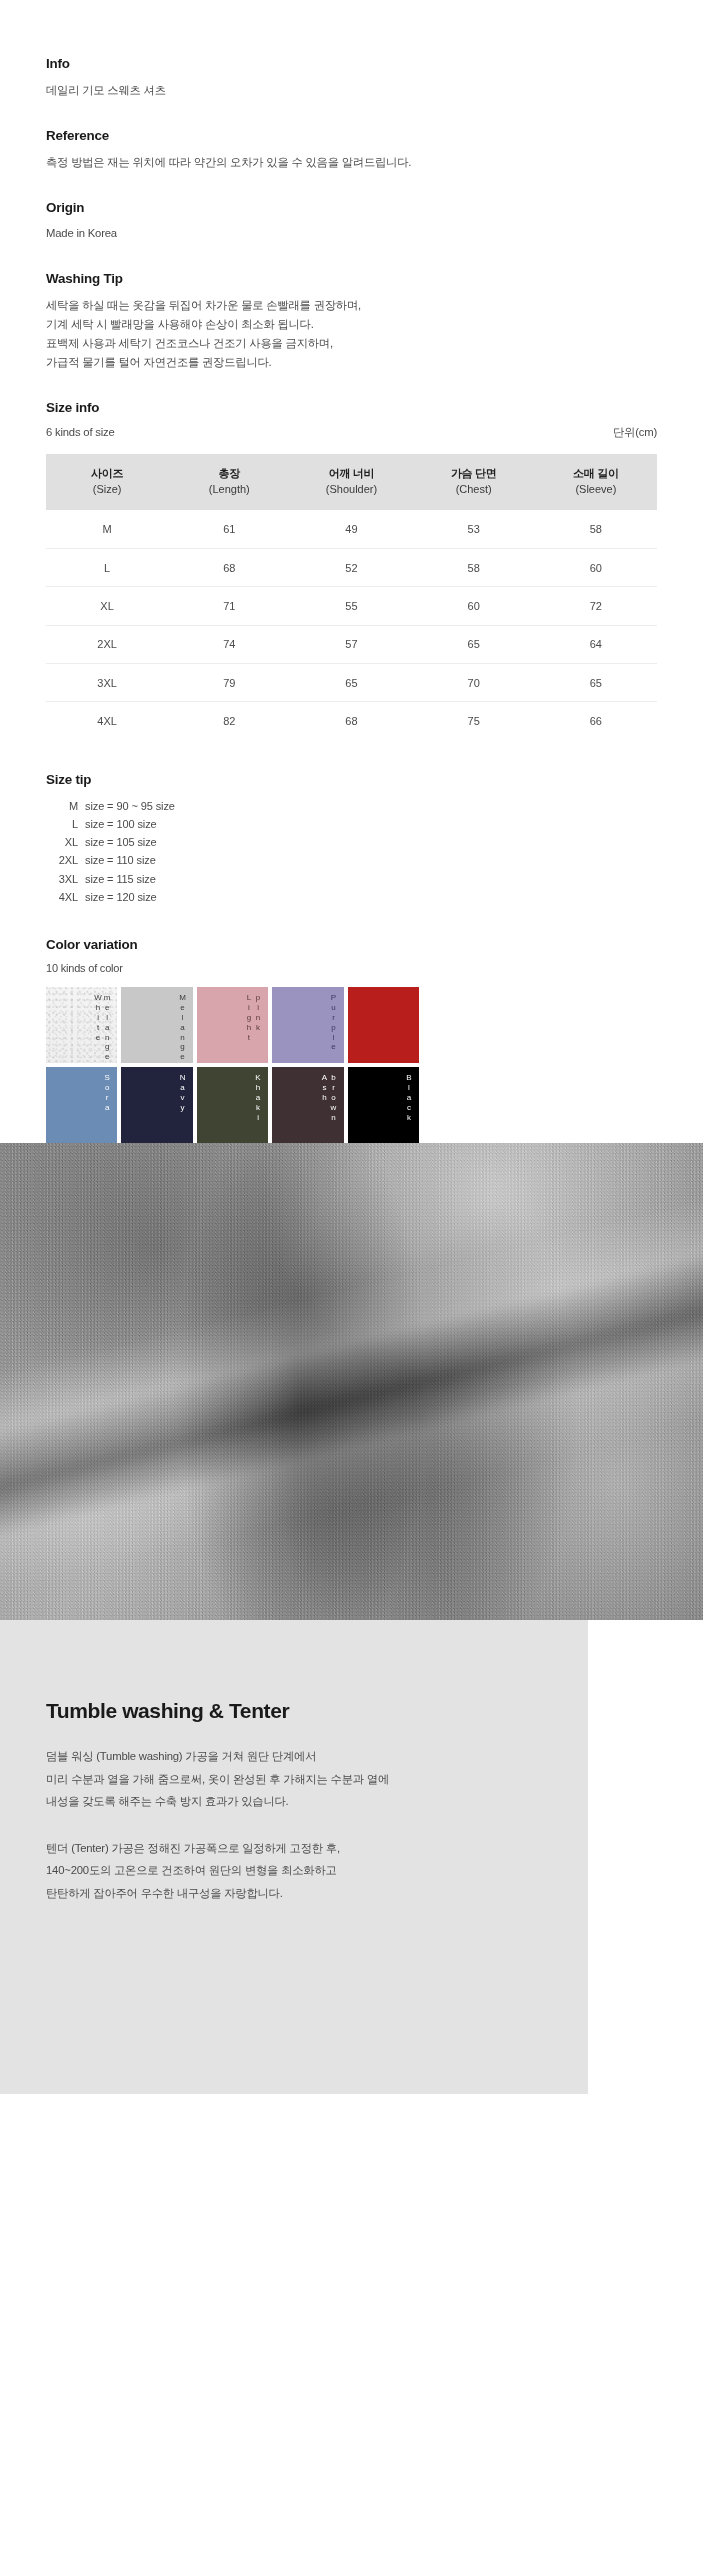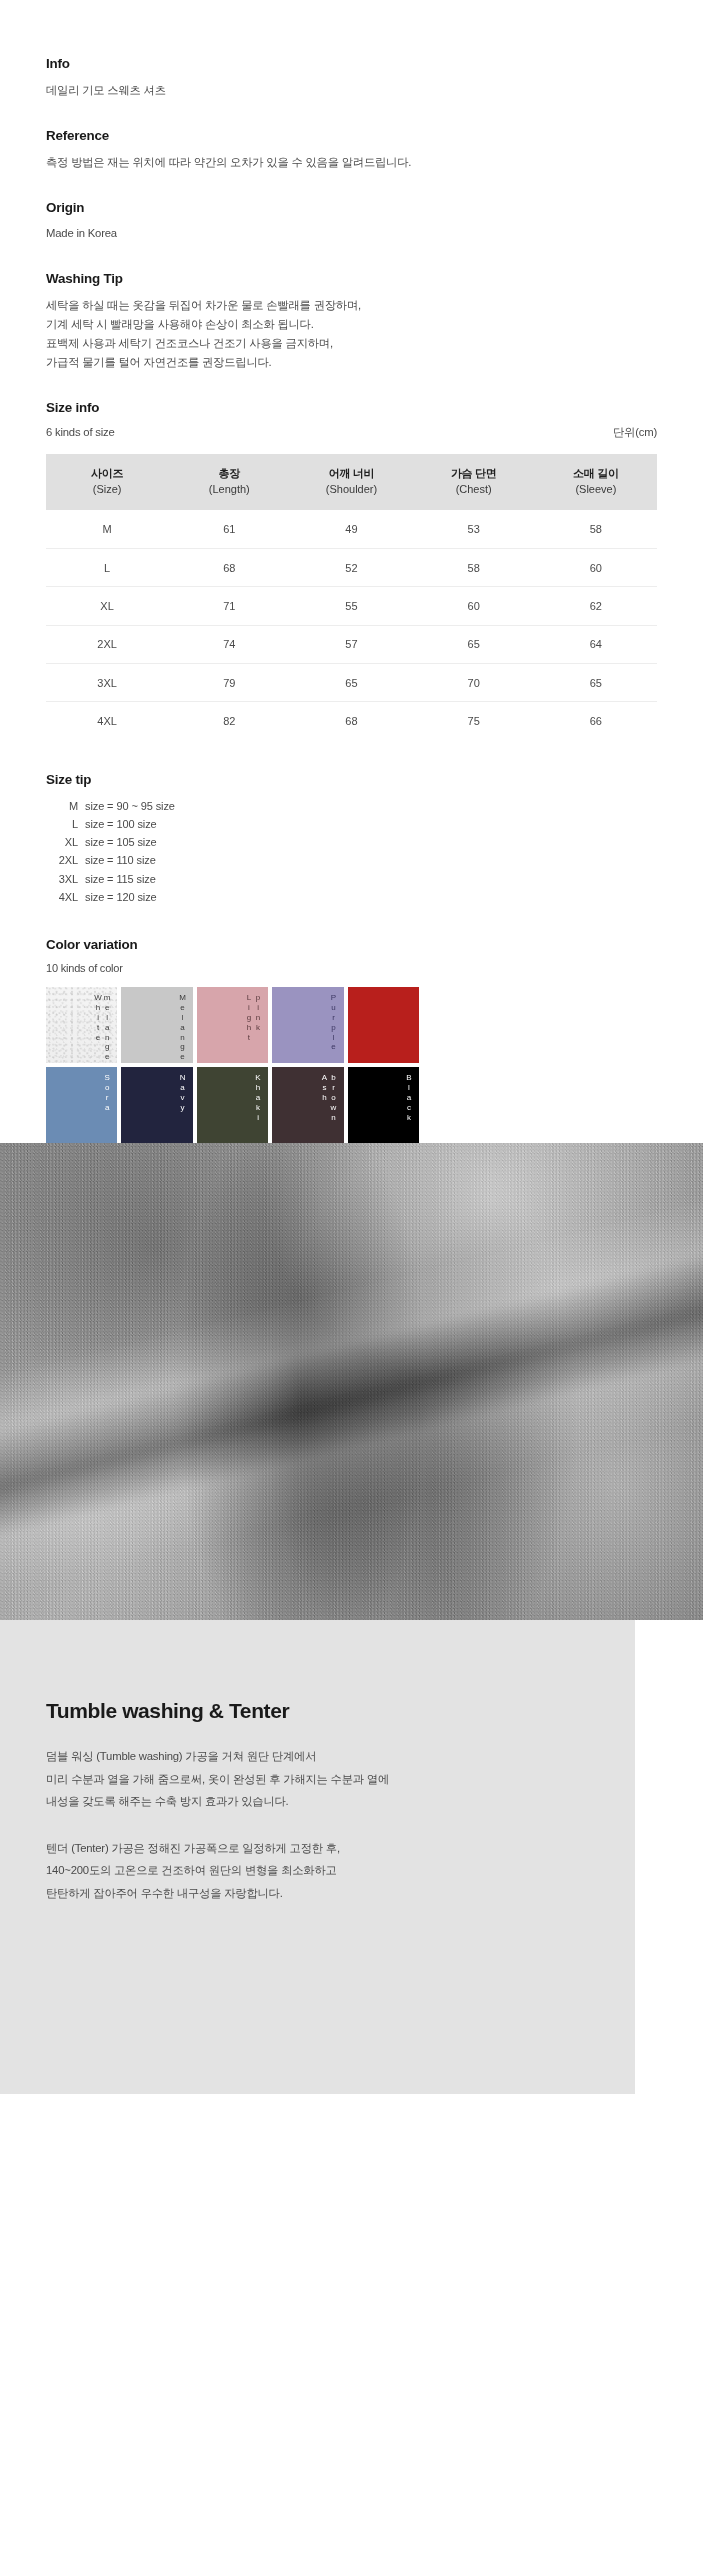--- a/index.html
+++ b/index.html
@@ -205,21 +205,21 @@
       rgba(255,255,255,0) 0%,
       rgba(255,255,255,.26) 26%,
       rgba(0,0,0,.30) 52%,
       rgba(255,255,255,.18) 74%,
       rgba(255,255,255,0) 100%);
     filter: blur(4.2px);
   }
 
   
   .bottom-panel {
-    width: 635px;
+    width: 588px;
     min-height: 474px;
     background: #e3e3e3;
     padding: 79px 46px 56px 46px;
   }
   .bottom-title {
     font-size: 21px;
     font-weight: bold;
     color: #1a1a1a;
     letter-spacing: -0.4px;
     margin-bottom: 22.5px;
@@ -300,21 +300,21 @@
               <td>68</td>
               <td>52</td>
               <td>58</td>
               <td>60</td>
             </tr>
             <tr>
               <td>XL</td>
               <td>71</td>
               <td>55</td>
               <td>60</td>
-              <td>62</td>
+              <td>72</td>
             </tr>
             <tr>
               <td>2XL</td>
               <td>74</td>
               <td>57</td>
               <td>65</td>
               <td>64</td>
             </tr>
             <tr>
               <td>3XL</td>

